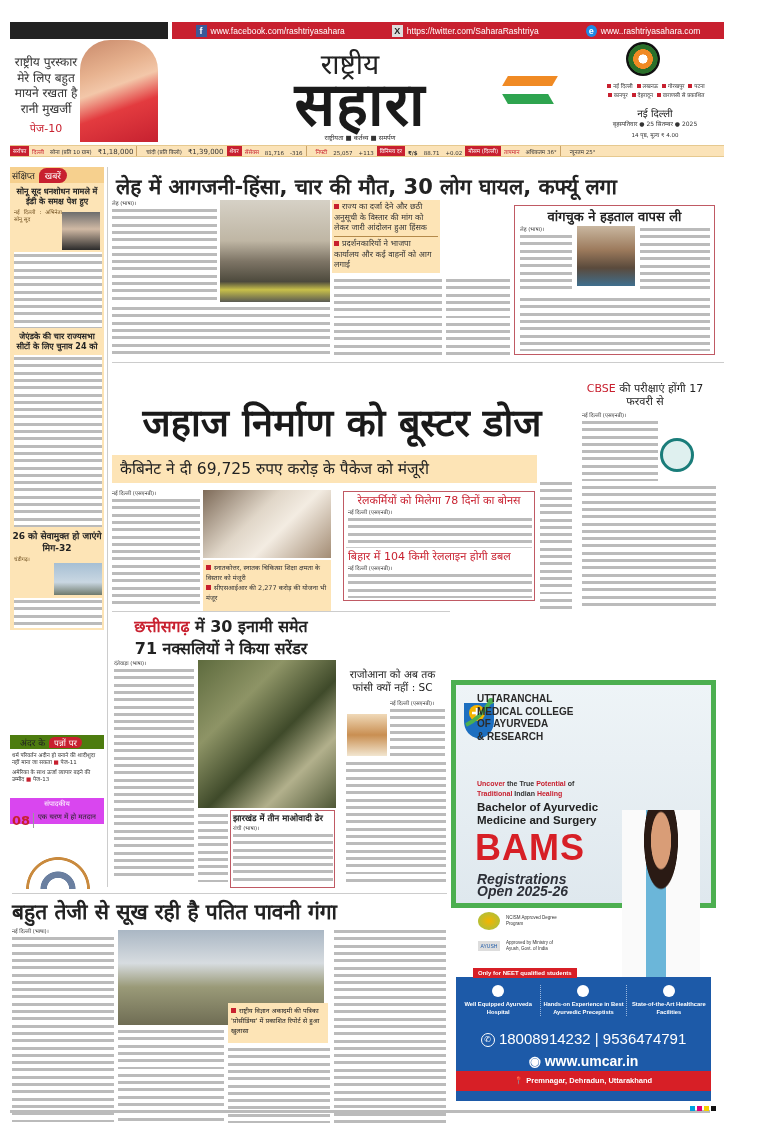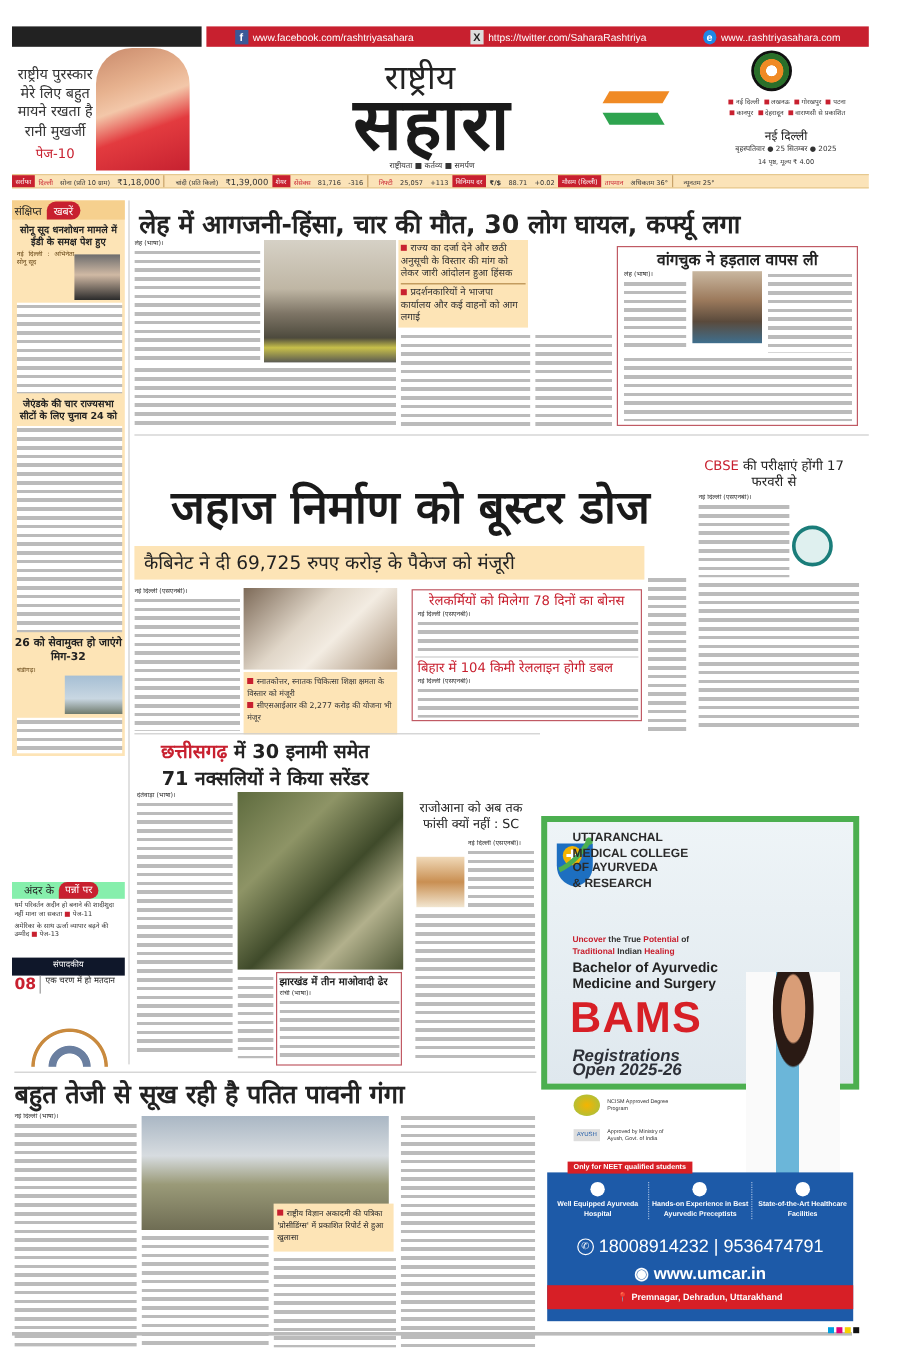--- a/index.html
+++ b/index.html
@@ -59,24 +59,24 @@
 #rail{left:343px;top:491px;width:192px;height:110px;border:1px solid #c05a64}
 .redhead{color:#c8202f;font-size:11px;line-height:13px;white-space:nowrap}
 #mod-cap{left:203px;top:560px;width:128px;height:52px;background:#fde4b6;font-size:6.5px;line-height:10px;padding:3px;color:#333}
 
 #hl3a{left:116px;top:615px;width:210px;text-align:center;font-size:16px;font-weight:bold;white-space:nowrap}
 #hl3b{left:116px;top:637px;width:210px;text-align:center;font-size:16px;font-weight:bold;white-space:nowrap}
 #raj-h{left:340px;top:668px;width:105px;text-align:center;font-size:10.5px;line-height:13px}
 #sc-photo{left:347px;top:714px;width:40px;height:42px;background:linear-gradient(#f0d9b8,#c98f52 50%,#f2e6d0)}
 #jhar{left:230px;top:810px;width:105px;height:78px;border:1px solid #c05a64}
 
-#inside-h{left:10px;top:735px;width:94px;height:14px;display:flex;background:#86efac}
+#inside-h{left:10px;top:735px;width:94px;height:14px;display:flex;align-items:center;background:#4d7c0f}
 #inside-h .a{padding-left:10px;font-size:9px}
 #inside-h .b{margin-left:4px;background:#c8202f;color:#fff;border-radius:7px 7px 7px 0;padding:0 5px;font-size:8.5px}
-#edit-h{left:10px;top:798px;width:94px;height:15px;background:#0f172a;color:#fff;font-size:7px;text-align:center;line-height:13px}
+#edit-h{left:10px;top:798px;width:94px;height:26px;background:#d946ef;color:#fff;font-size:7px;text-align:center;line-height:13px}
 #edit-num{left:12px;top:813px;width:22px;font-size:13px;color:#c8202f;font-weight:bold;border-right:1px solid #999}
 #edit-t{left:38px;top:813px;width:64px;font-size:7px;line-height:9px}
 #edit-img{left:12px;top:834px;width:92px;height:55px;background:radial-gradient(circle at 50% 100%,#fff 0 15%,#6a7fa0 16% 24%,#fff 25% 40%,#c98a3e 41% 44%,#fff 45%)}
 
 #hl4{left:12px;top:897px;width:440px;font-size:21px;font-weight:bold;white-space:nowrap}
 #ganga-photo{left:118px;top:930px;width:206px;height:95px;background:linear-gradient(#aab7c4,#d7dce0 35%,#9a9a78 60%,#6f6d54)}
 #ganga-cap{left:228px;top:1003px;width:100px;height:40px;background:#fde4b6;font-size:6.5px;line-height:10px;padding:3px}
 
 #ad{left:451px;top:680px;width:265px;height:228px;border:5px solid #4caf50;background:linear-gradient(#eef4f7,#dfe8ee)}
 #ad-title{left:477px;top:693px;font-family:"Liberation Sans",sans-serif;font-weight:bold;font-size:10px;line-height:12.5px;color:#2a2a2a}

